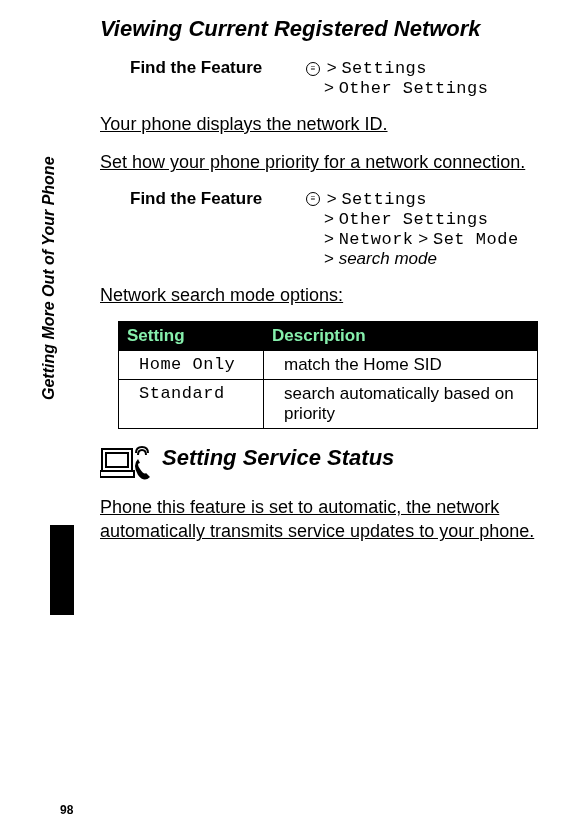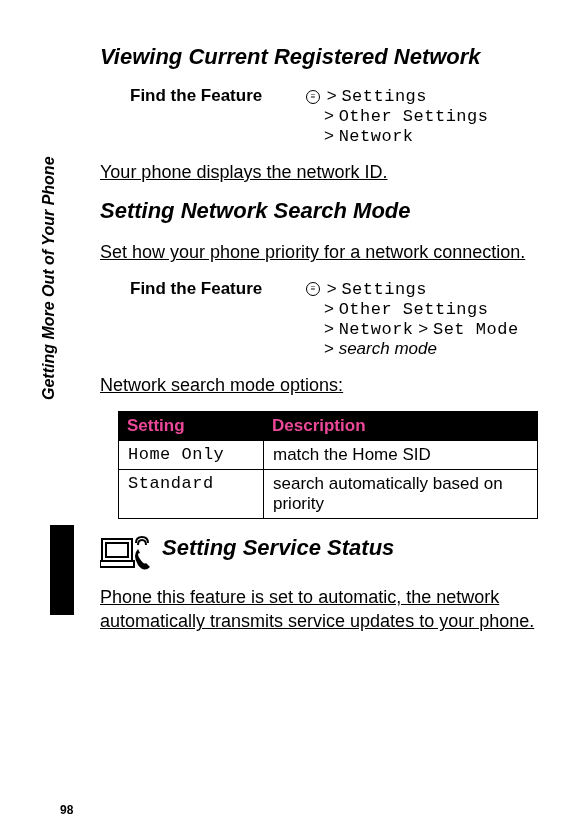--- a/index.html
+++ b/index.html
@@ -34,21 +34,21 @@
       position: absolute;
       left: 60px;
       bottom: 20px;
       font-weight: bold;
       font-size: 12px;
       text-align: center;
     }
     .content {
       position: absolute;
       left: 100px;
-      top: 36px;
+      top: 8px;
       right: 30px;
     }
     .heading-1 {
       font-style: italic;
       font-weight: bold;
       font-size: 22px;
       margin-bottom: 16px;
       margin-top: 8px;
     }
     .feature-row {
@@ -90,30 +90,30 @@
       text-decoration: underline;
     }
     table.opt-table {
       border-collapse: collapse;
       margin-left: 18px;
       margin-bottom: 16px;
       width: 420px;
     }
     table.opt-table th {
       background: #000;
-      color: #ec4899;
+      color: #86efac;
       text-align: left;
       font-weight: bold;
       font-size: 17px;
       padding: 4px 8px;
       border: 1px solid #000;
     }
     table.opt-table td {
       border: 1px solid #000;
-      padding: 4px 9px;
+      padding: 4px 20px;
       font-size: 17px;
       vertical-align: top;
     }
     table.opt-table td:first-child {
       width: 145px;
     }
     .icon-row {
       display: flex;
       align-items: flex-start;
       gap: 8px;
@@ -143,27 +143,25 @@
   <div class="heading-1">Viewing Current Registered Network</div>
 
   <div class="feature-row">
     <div class="feature-label">Find the Feature</div>
     <div class="feature-path">
       <div class="path-first">
         <span class="menu-icon">≡</span>
         <span class="gt">&gt; </span><span class="mono">Settings</span>
       </div>
       <div class="path-line"><span class="gt">&gt; </span><span class="mono">Other Settings</span></div>
-      <div class="path-line"><span class="gt">&gt; </span><span class="mono">Network</span></div>
     </div>
   </div>
 
   <div class="body-text">Your phone displays the network ID.</div>
 
-  <div class="heading-1">Setting Network Search Mode</div>
 
   <div class="body-text">Set how your phone priority for a network connection.</div>
 
   <div class="feature-row">
     <div class="feature-label">Find the Feature</div>
     <div class="feature-path">
       <div class="path-first">
         <span class="menu-icon">≡</span>
         <span class="gt">&gt; </span><span class="mono">Settings</span>
       </div>

